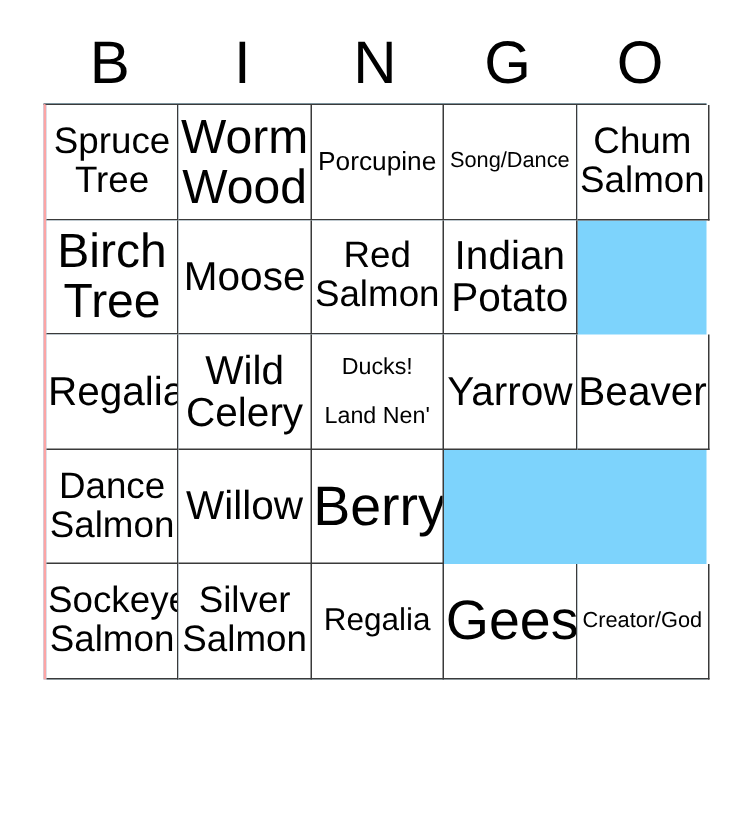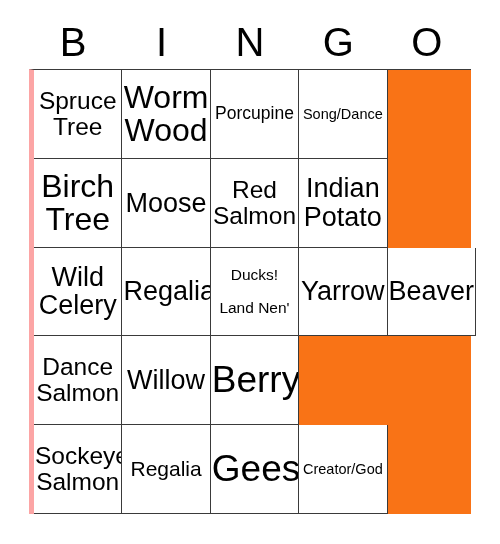--- a/index.html
+++ b/index.html
@@ -45,27 +45,27 @@
     font-weight: 400;
     color: #000000;
   }
 
   
   #bingo-grid {
     position: absolute;
     left: 29px;
     top: 69px;
     width: 442px;
-    height: 445px;
+    height: 384px;
     box-sizing: border-box;
     border-top: 1px solid #3a3a3a;
-    border-left: 5px solid #fca5a5;
+    border-left: 2px solid #fca5a5;
     display: flex;
     flex-direction: column;
-    background: #f97316;
+    background: #7dd3fc;
   }
   .grid-row {
     display: flex;
     flex-direction: row;
     flex: 1 1 89px;
     height: 89px;
   }
   .grid-cell {
     box-sizing: border-box;
     flex: 0 0 88.4px;
@@ -125,41 +125,44 @@
         </div>
         <div class="grid-cell">
           <span class="cell-text sz-xxl">Worm Wood</span>
         </div>
         <div class="grid-cell">
           <span class="cell-text sz-s">Porcupine</span>
         </div>
         <div class="grid-cell">
           <span class="cell-text sz-xs">Song/Dance</span>
         </div>
+        <div class="grid-cell">
+          <span class="cell-text sz-l">Chum Salmon</span>
+        </div>
       </div>
       <div class="grid-row">
         <div class="grid-cell">
           <span class="cell-text sz-xxl">Birch Tree</span>
         </div>
         <div class="grid-cell">
           <span class="cell-text sz-xl">Moose</span>
         </div>
         <div class="grid-cell">
           <span class="cell-text sz-l">Red Salmon</span>
         </div>
         <div class="grid-cell">
           <span class="cell-text sz-xl">Indian Potato</span>
         </div>
       </div>
       <div class="grid-row">
         <div class="grid-cell">
+          <span class="cell-text sz-xl">Regalia</span>
+        </div>
+        <div class="grid-cell">
           <span class="cell-text sz-xl">Wild Celery</span>
-        </div>
-        <div class="grid-cell">
-          <span class="cell-text sz-xl">Regalia</span>
         </div>
         <div class="grid-cell free-cell">
           <span class="cell-text"><span>Ducks!</span><span class="free-gap"></span><span>Land Nen'</span></span>
         </div>
         <div class="grid-cell">
           <span class="cell-text sz-xl">Yarrow</span>
         </div>
         <div class="grid-cell">
           <span class="cell-text sz-xl">Beaver</span>
         </div>
@@ -173,20 +176,23 @@
         </div>
         <div class="grid-cell">
           <span class="cell-text sz-xxxl">Berry</span>
         </div>
       </div>
       <div class="grid-row">
         <div class="grid-cell">
           <span class="cell-text sz-l">Sockeye Salmon</span>
         </div>
         <div class="grid-cell">
+          <span class="cell-text sz-l">Silver Salmon</span>
+        </div>
+        <div class="grid-cell">
           <span class="cell-text sz-m">Regalia</span>
         </div>
         <div class="grid-cell">
           <span class="cell-text sz-xxxl">Geese</span>
         </div>
         <div class="grid-cell">
           <span class="cell-text sz-xs">Creator/God</span>
         </div>
       </div>
     </div>

